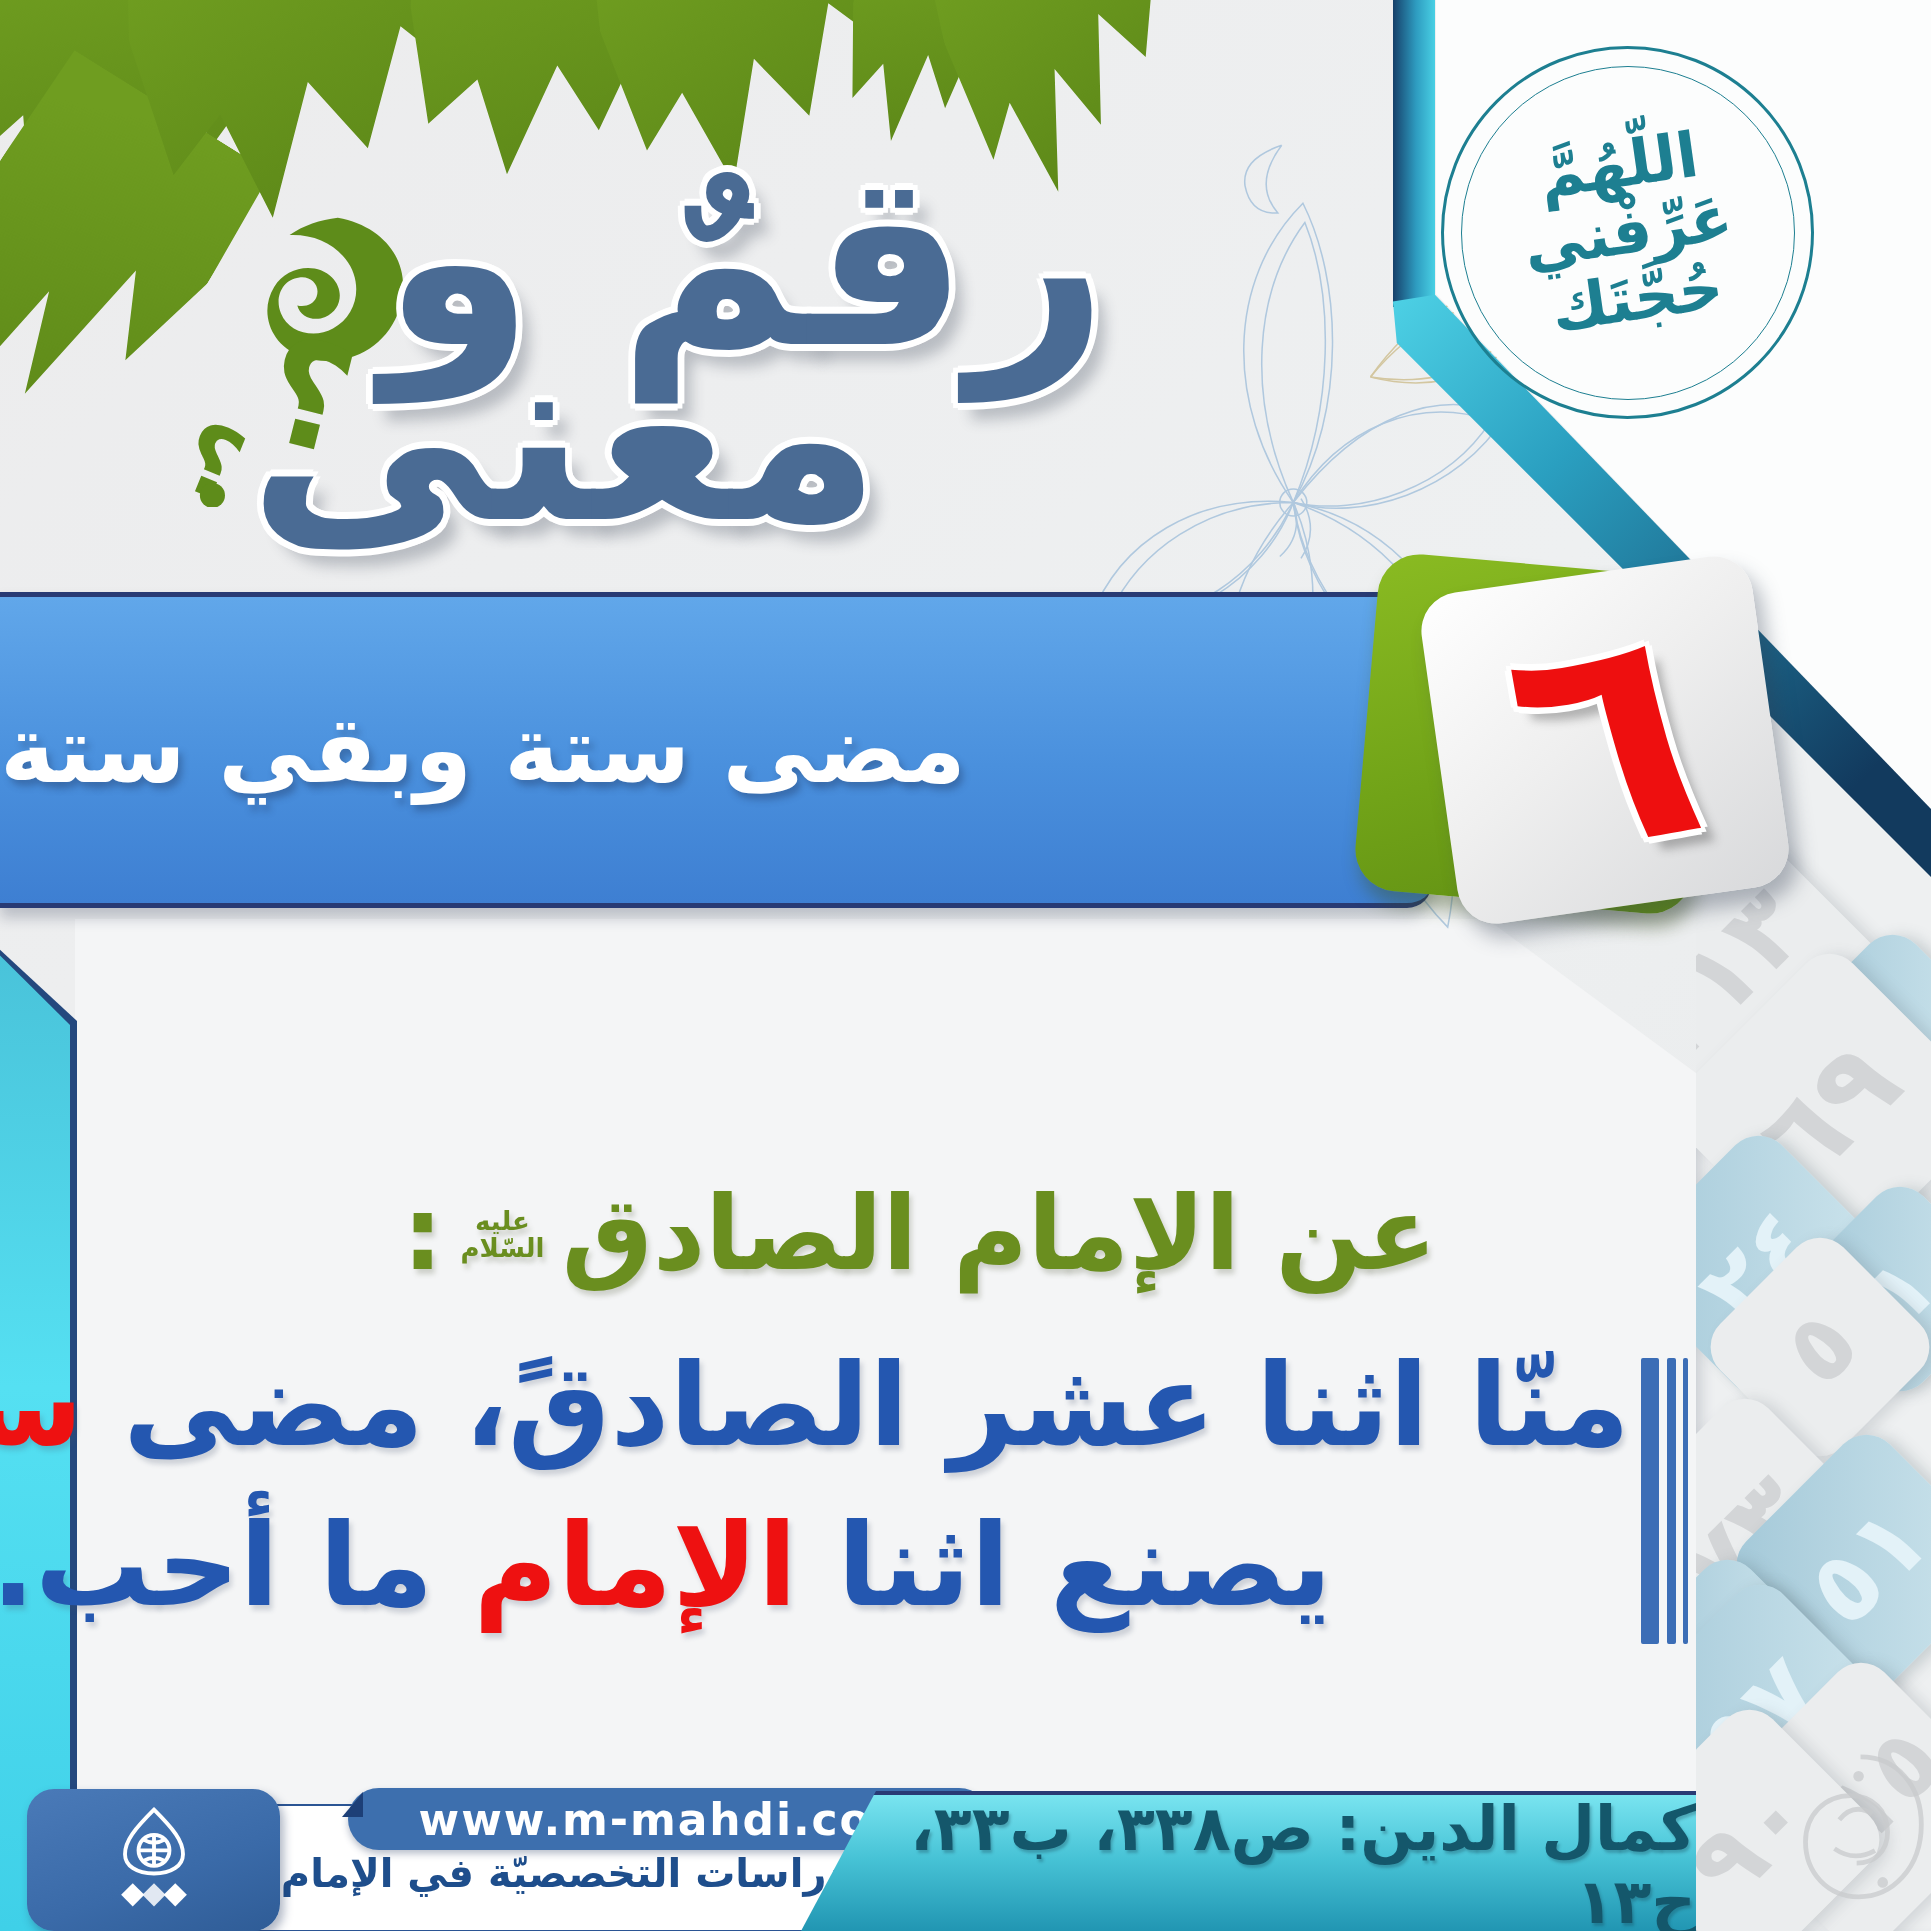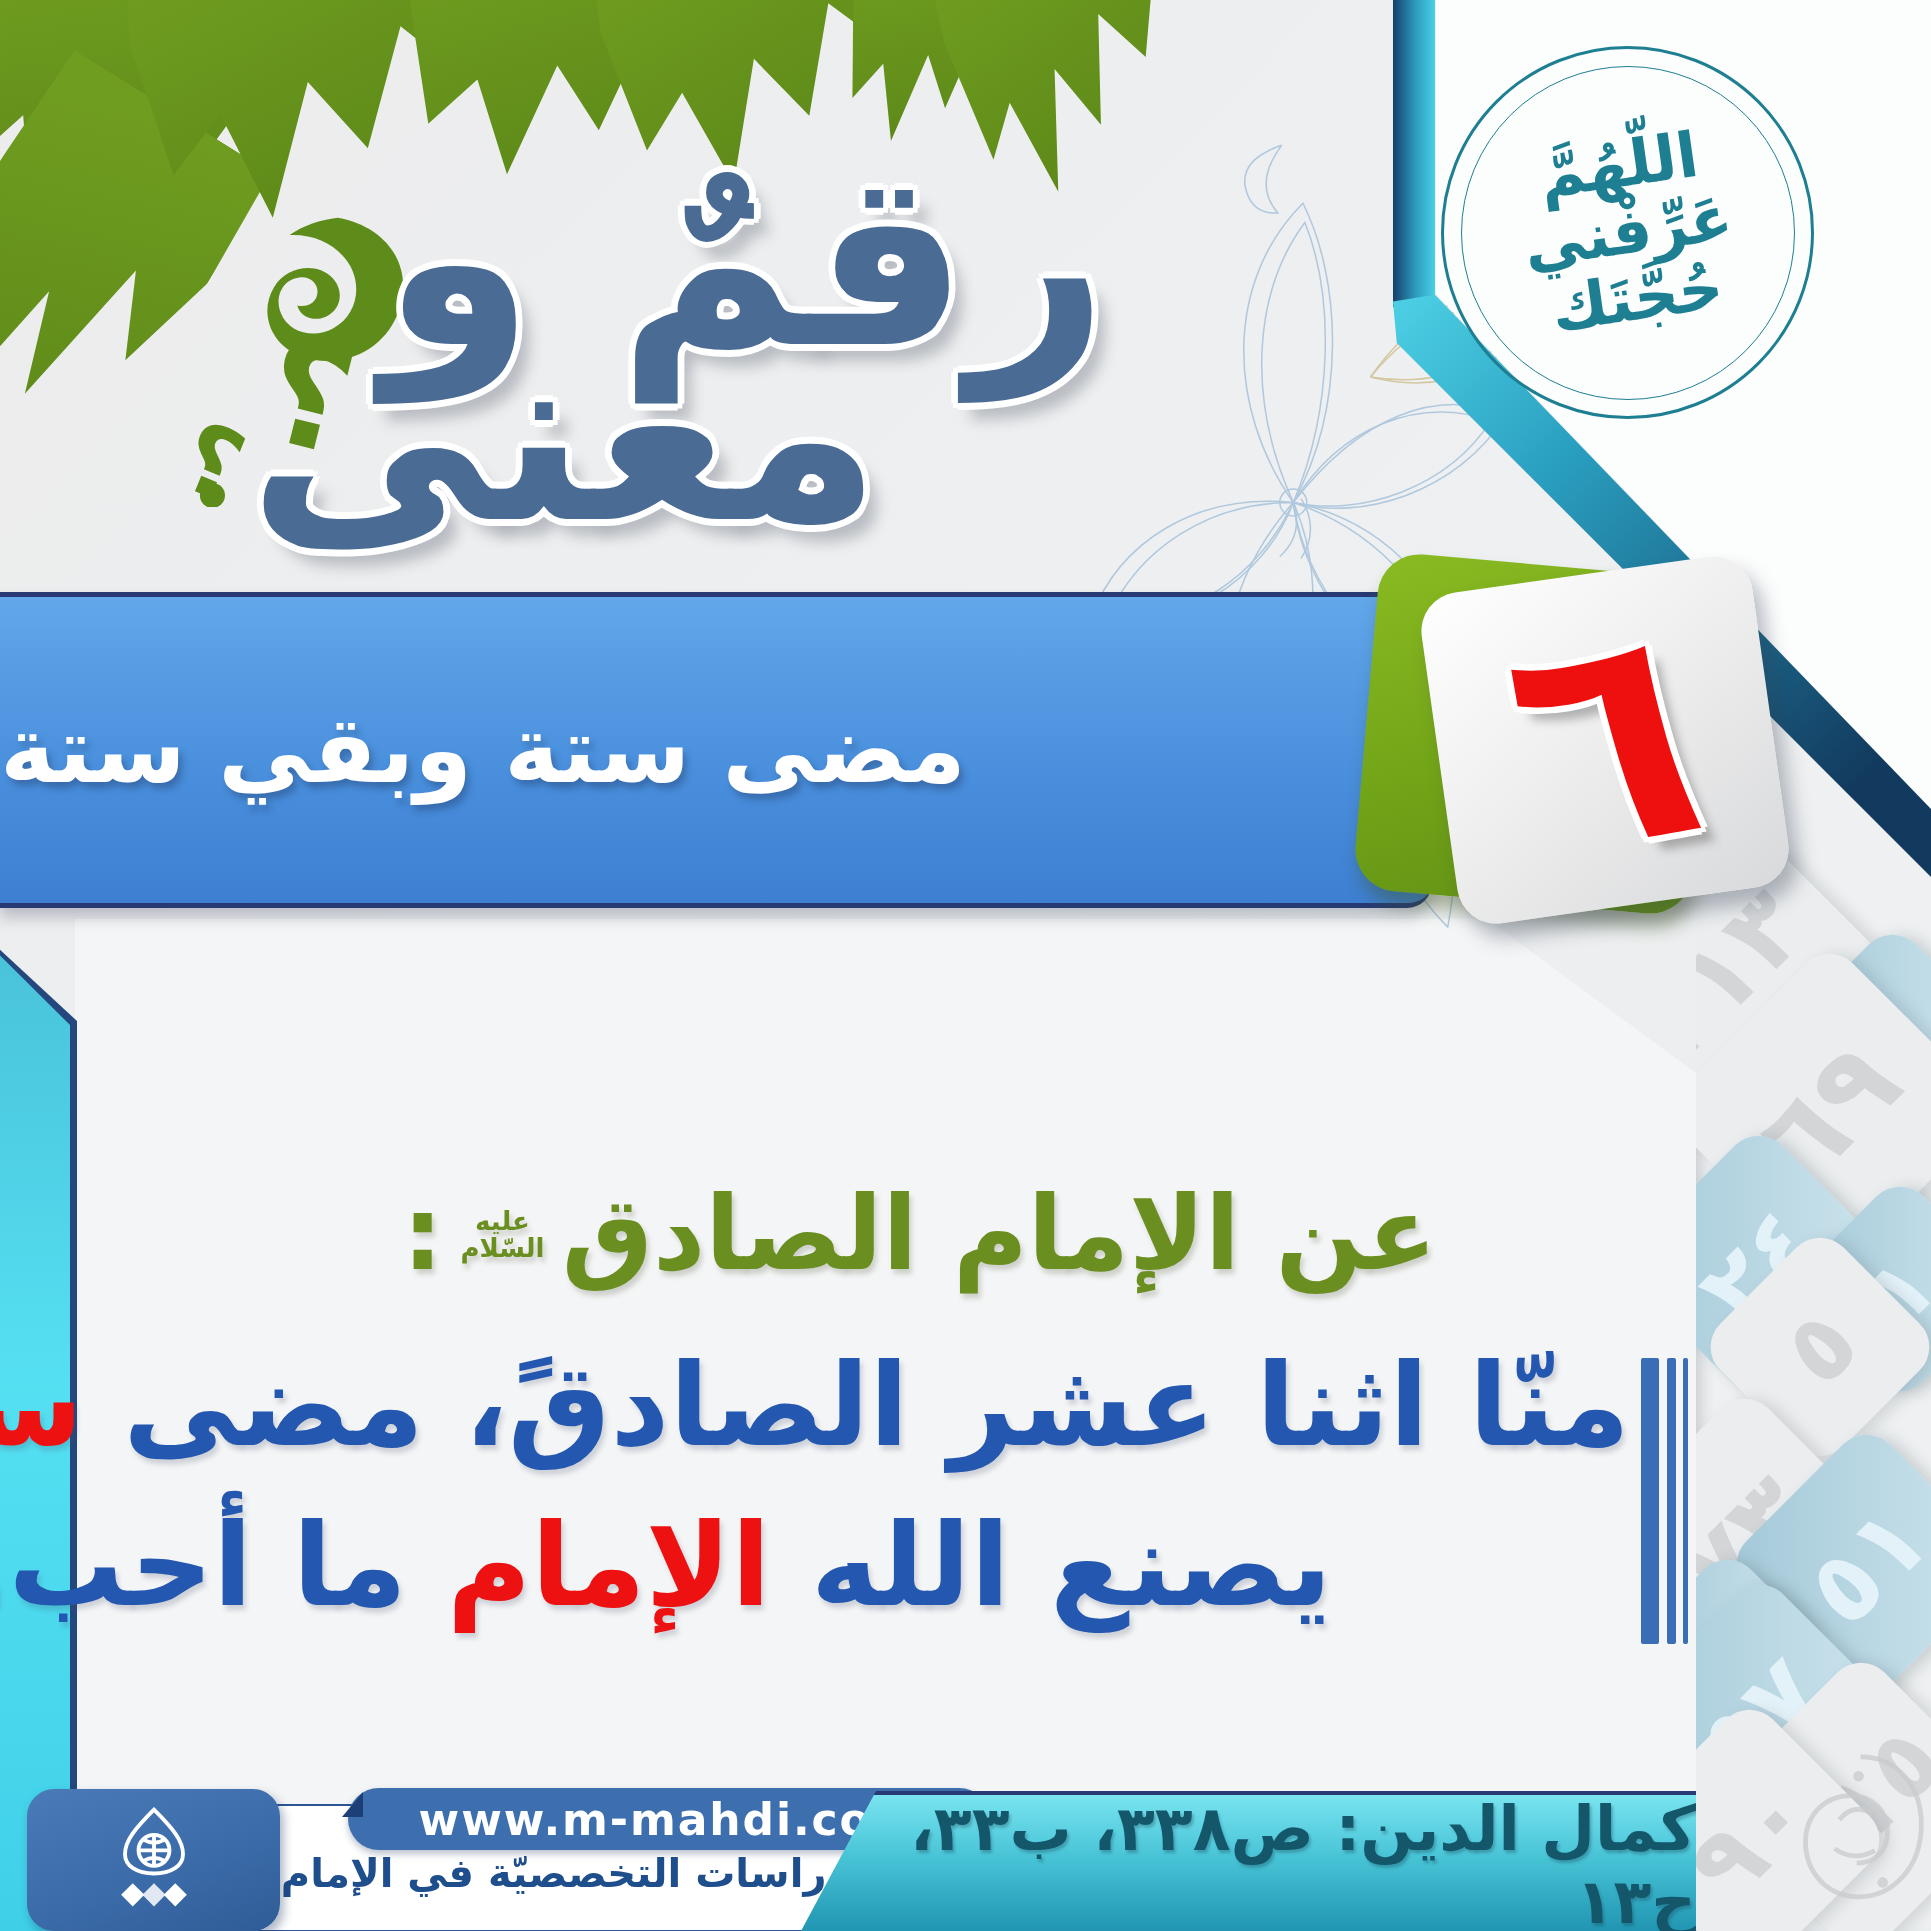--- a/index.html
+++ b/index.html
@@ -238,21 +238,21 @@
         <span>السّلام</span>
     </span>
     <span>:</span>
   </div>
   <div class="quote-marker">
       <i></i>
       <i></i>
       <i></i>
     </div>
   <div class="qline q1" dir="rtl"><span class="seg-blue">منّا اثنا عشر الصادقً، مضى </span><span class="seg-red">ستة</span></div>
-  <div class="qline q2" dir="rtl"><span class="seg-blue">يصنع الله </span><span class="seg-red">الإمام</span><span class="seg-blue"> ما أحب.</span></div>
+  <div class="qline q2" dir="rtl"><span class="seg-blue">يصنع اثنا </span><span class="seg-red">الإمام</span><span class="seg-blue"> ما أحب.</span></div>
 
   <div class="ribbon-org"></div>
   <div class="org-text" dir="rtl">مركز الدراسات التخصصيّة في الإمام المهدي</div>
   <div class="url-pill">
     <span>www.m-mahdi.com</span>
   </div>
   <div class="logo">
     <svg width="116" height="116" viewBox="0 0 120 120">
       <g fill="none" stroke="#fff" stroke-width="4">
         <path d="M60 8 C 40 28 30 40 30 54 C 30 66 42 74 60 74 C 78 74 90 66 90 54 C 90 40 80 28 60 8 z"></path>

